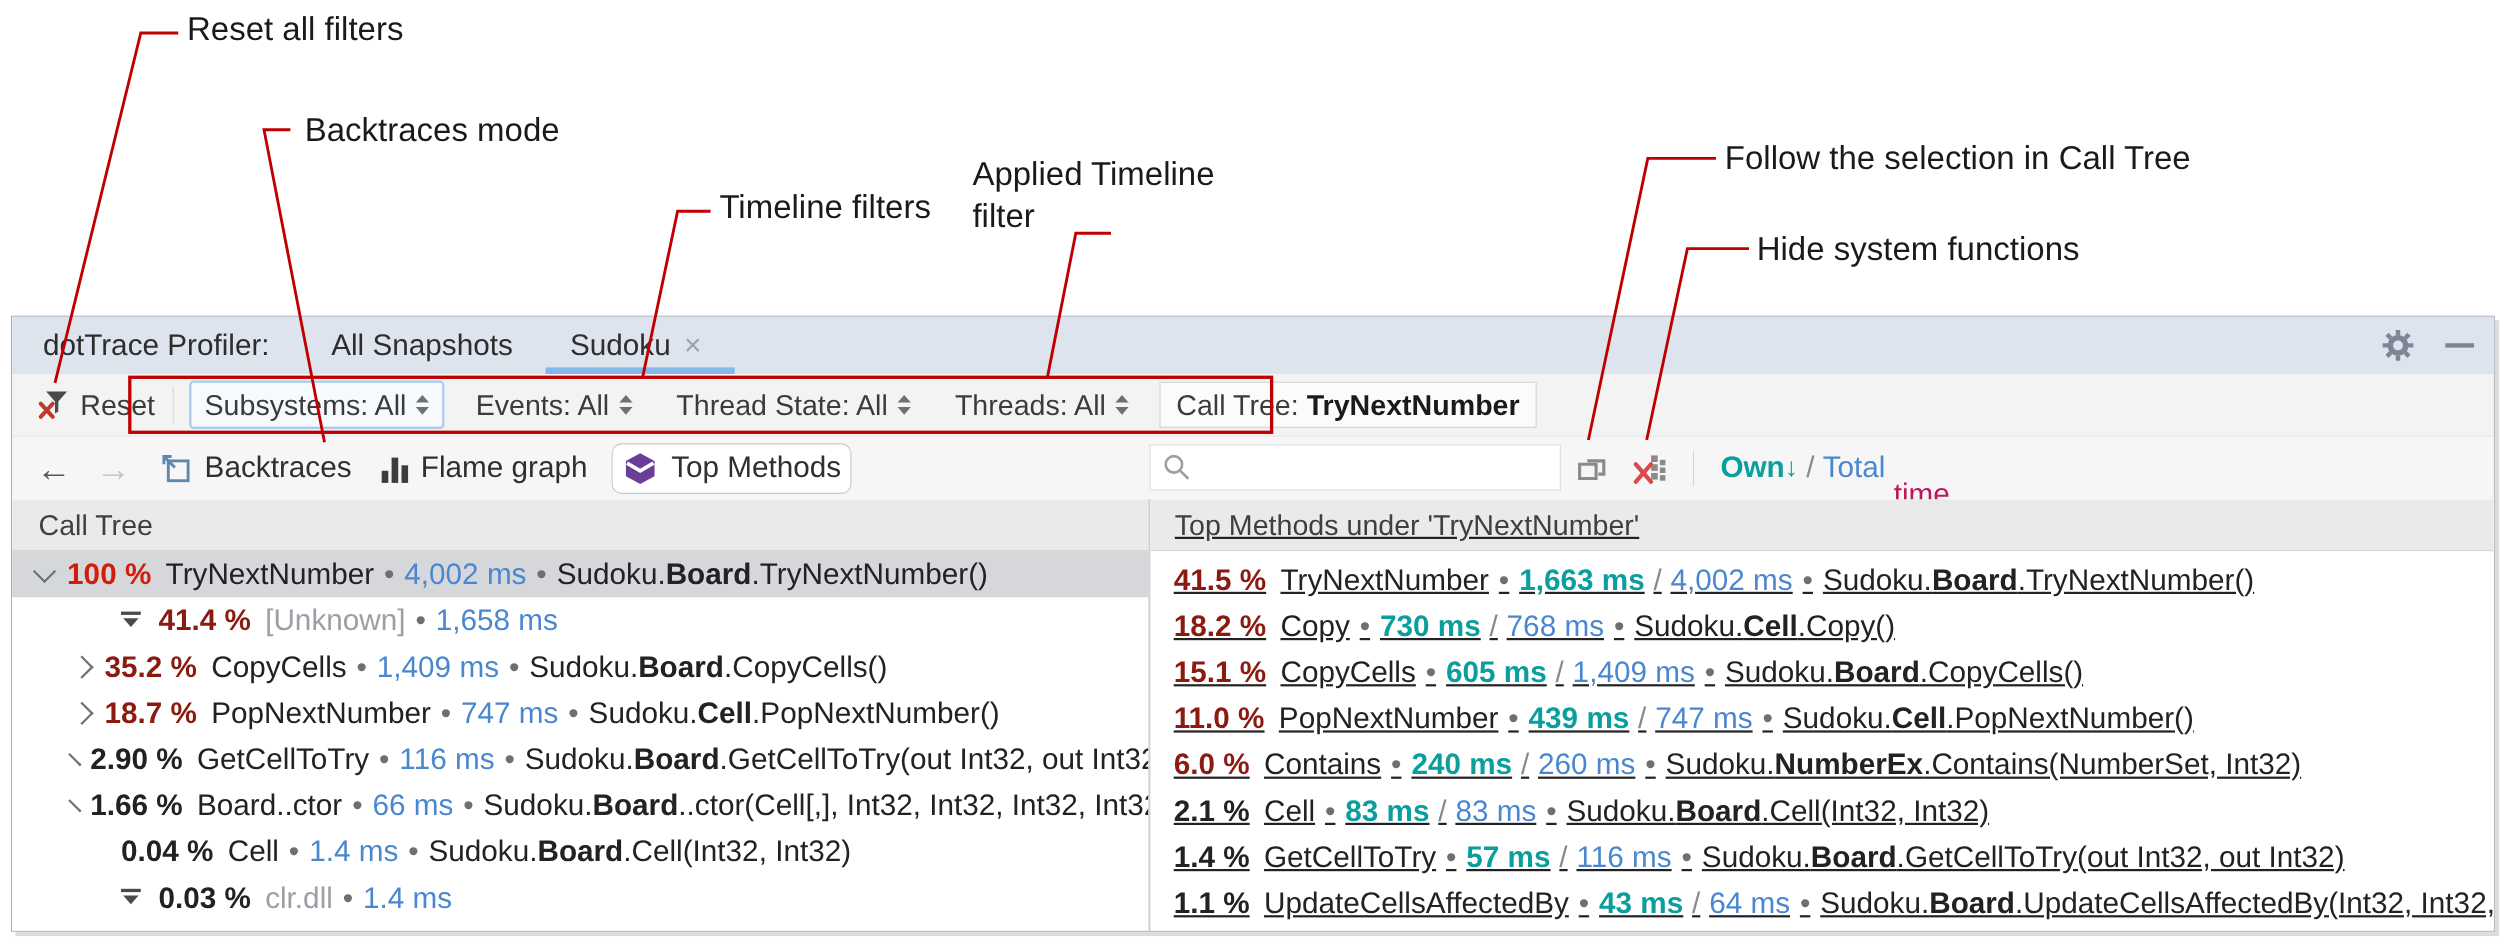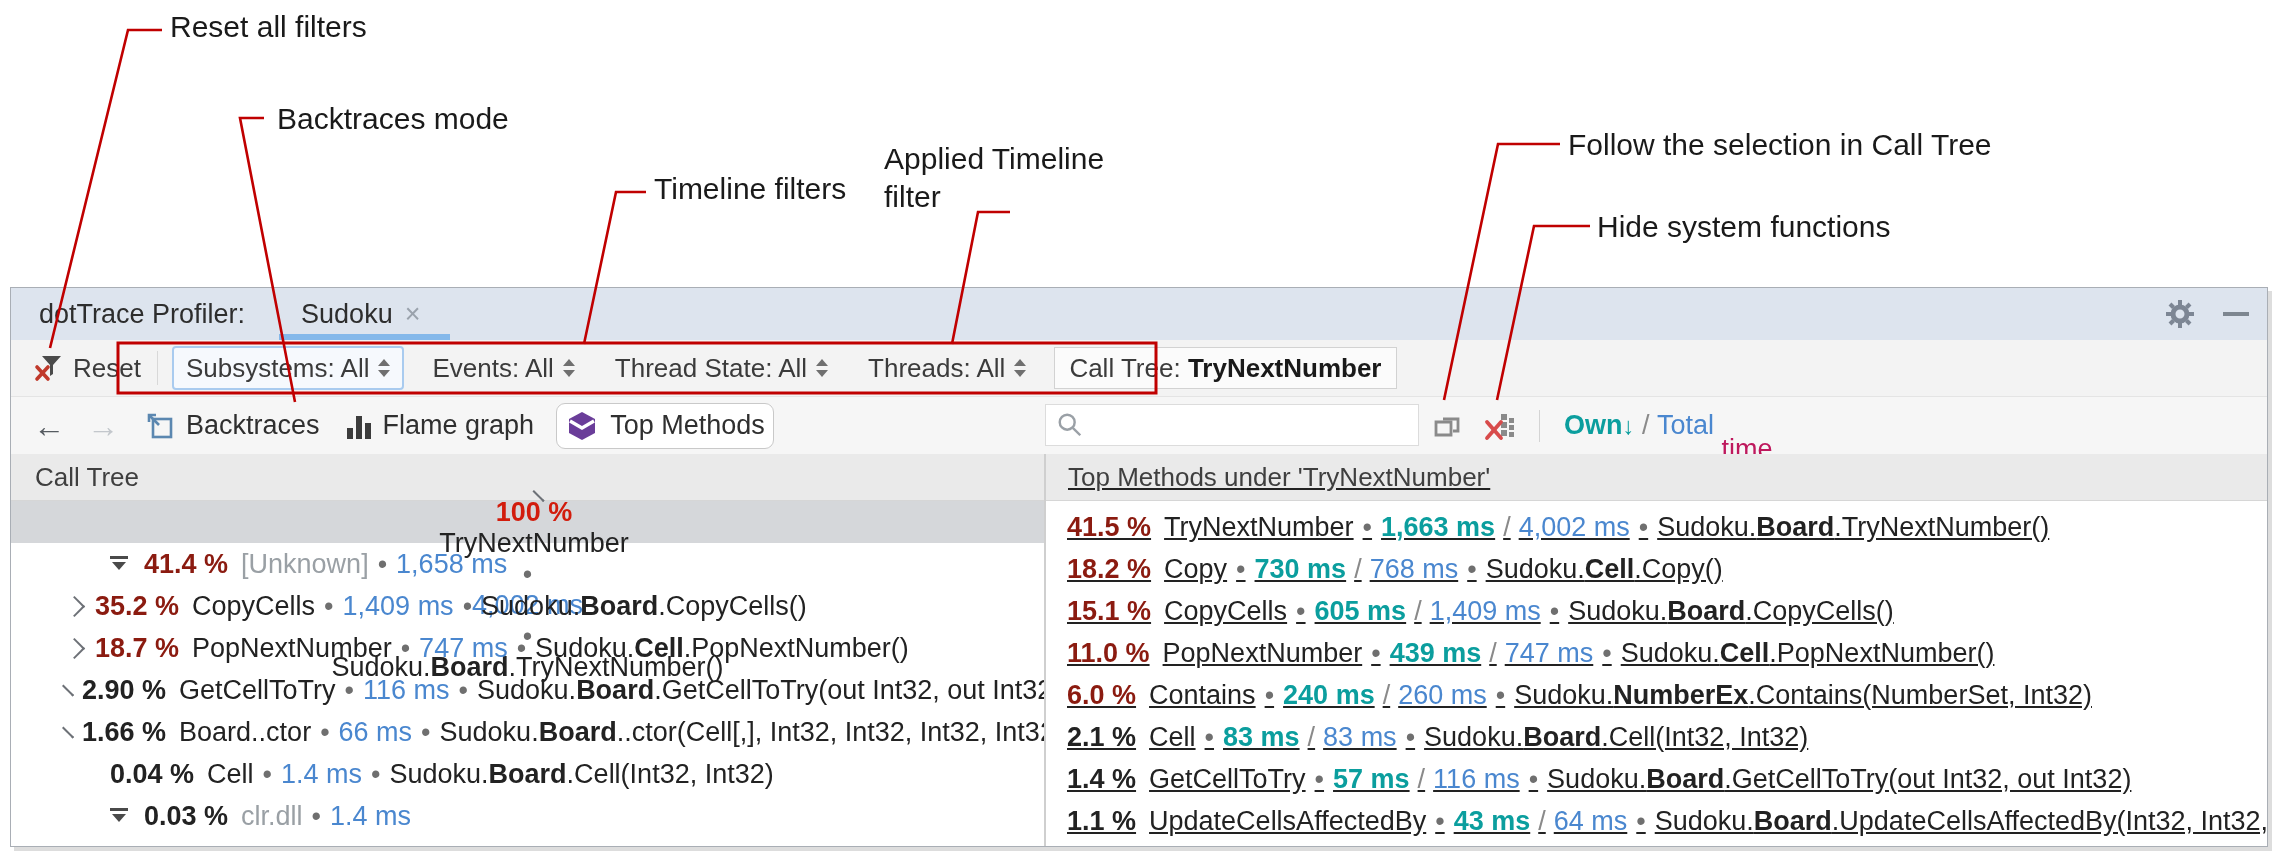--- a/index.html
+++ b/index.html
@@ -67,21 +67,21 @@
   .panel{position:absolute;top:0;bottom:0;background:#fff;overflow:hidden;}
   .panel.left{left:0;width:1033px;}
   .panel-div{position:absolute;left:1033px;top:0;bottom:0;width:2px;background:#cfcfcf;}
   .panel.right{left:1035px;right:0;text-decoration:underline;}
   .phdr{height:46px;background:#eaeaea;border-bottom:1px solid #d6d6d6;display:flex;align-items:center;
         font-size:26px;color:#3f3f3f;}
   .panel.left .phdr{padding-left:24px;}
   .panel.right .phdr{padding-left:22px;}
 
   .trow{height:42px;display:flex;align-items:center;font-size:27px;white-space:pre;}
-  .trow.sel{background:#d5d7da;flex-direction:column;}
+  .trow.sel{background:#d5d7da;}
   .rows-right{padding-top:5px;}
   .rows-right .trow{padding-left:21px;}
 
   .chev{display:inline-block;width:13px;height:13px;border-right:2.5px solid #6d7177;
         border-bottom:2.5px solid #6d7177;}
   .chev.open{transform:rotate(45deg);margin-left:22px;margin-top:-6px;}
   .chev.closed{transform:rotate(-45deg);margin-left:56px;}
   .funnel-slot{margin-left:96px;display:inline-flex;}
   .spacer-d1{display:inline-block;width:86px;}
 
@@ -117,20 +117,23 @@
 <div class="ann-label" style="left:277px;top:100px;">Backtraces mode</div>
 <div class="ann-label" style="left:654px;top:170px;">Timeline filters</div>
 <div class="ann-label" style="left:884px;top:140px;width:265px;">Applied Timeline filter</div>
 <div class="ann-label" style="left:1568px;top:126px;">Follow the selection in Call Tree</div>
 <div class="ann-label" style="left:1597px;top:208px;">Hide system functions</div>
 
 <div class="window">
 
   <div class="titlebar">
     <span class="app-title">dotTrace Profiler:</span>
+    <div class="tab">
+      <span>All Snapshots</span>
+    </div>
     <div class="tab active">
       <span>Sudoku</span>
       <span class="close">×</span>
     </div>
     <div class="tb-right">
       <svg width="34" height="34" viewBox="0 0 34 34">
         <g stroke="#7d8694" fill="none">
           <circle cx="17" cy="17" r="7" stroke-width="5"></circle>
           <g stroke-width="4">
             <line x1="17" y1="3" x2="17" y2="8"></line>

